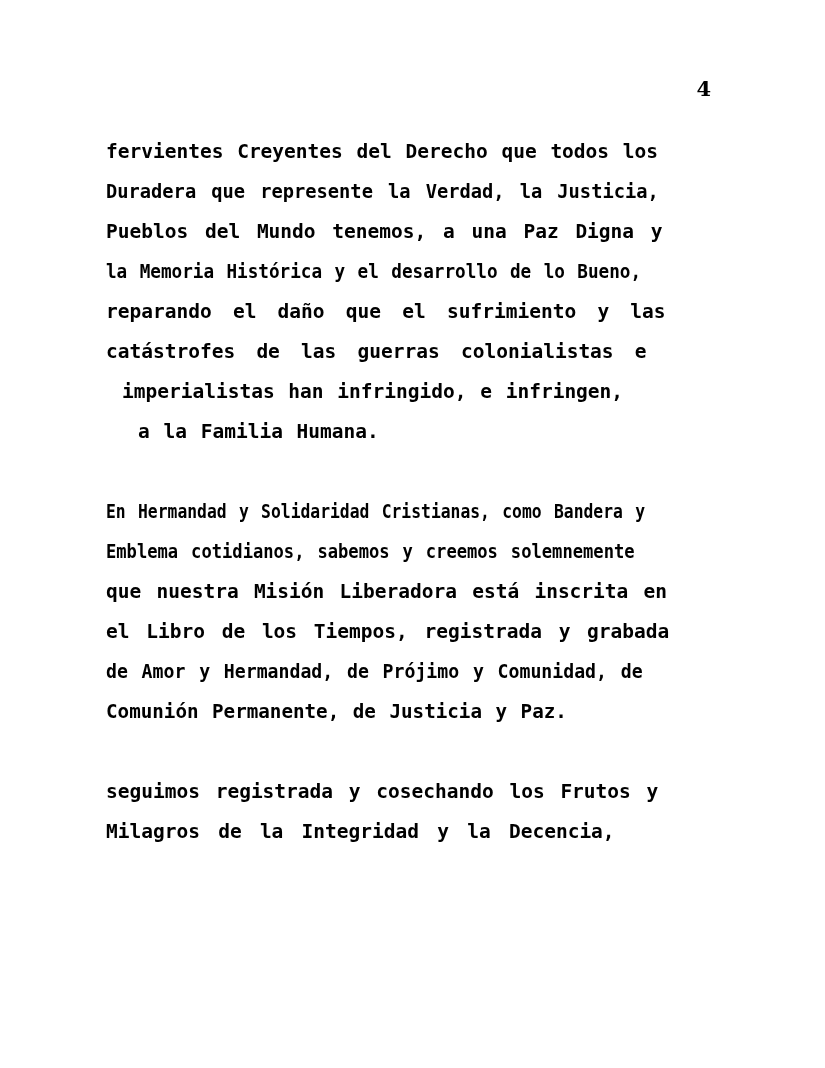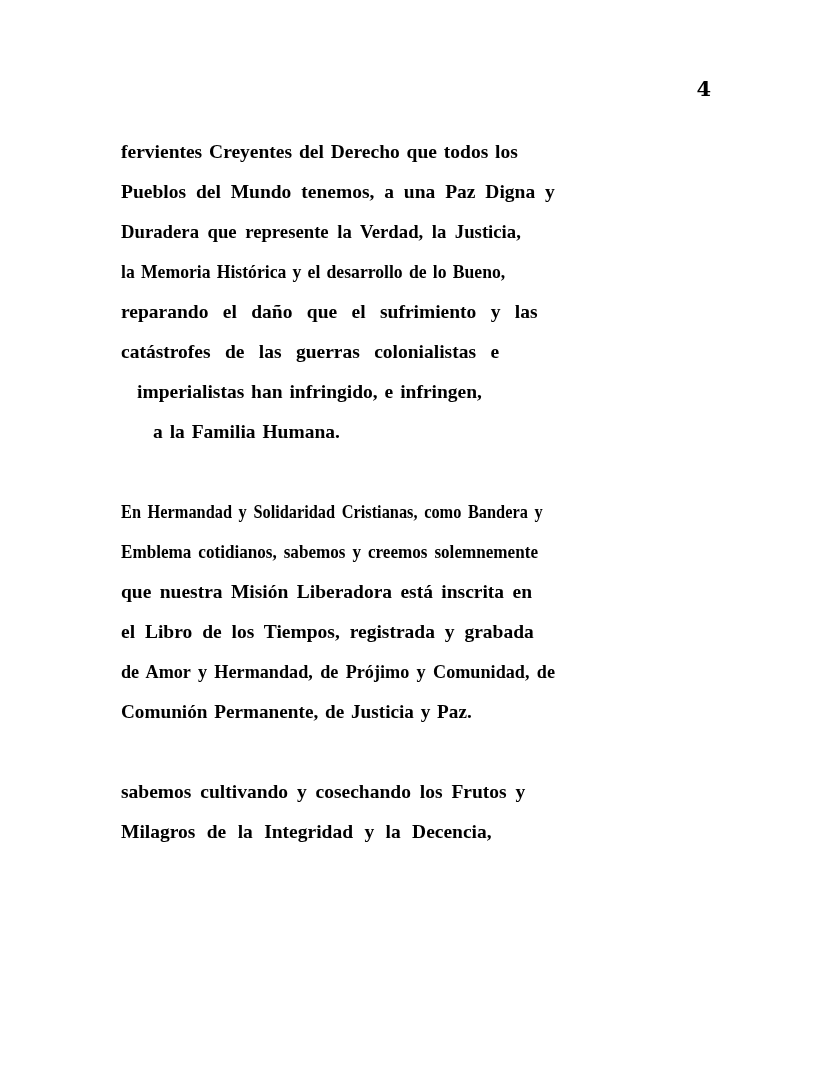--- a/index.html
+++ b/index.html
@@ -27,23 +27,22 @@
     text-align: right;
     font-family: "DejaVu Serif", "Liberation Serif", serif;
     font-weight: bold;
     font-size: 21px;
     line-height: 26px;
     letter-spacing: 0;
   }
   .body-text {
     position: absolute;
     top: 132px;
-    left: 121px;
+    left: 106px;
     width: 596px;
-    font-family: Liberation Serif, serif;
   }
   .para {
     margin: 0;
     padding: 0;
   }
   .para-gap {
     height: 40px;
   }
   .line {
     display: block;
@@ -65,37 +64,37 @@
 </head>
 <body>
 
 <div class="page">
 
   <div class="page-number">4</div>
 
   <div class="body-text">
       <div class="para">
         <div class="line"><span style="word-spacing: 2px;">fervientes Creyentes del Derecho que todos los</span></div>
+        <div class="line"><span style="word-spacing: 4px; transform: scaleX(0.96);">Duradera que represente la Verdad, la Justicia,</span></div>
         <div class="line"><span style="word-spacing: 5px;">Pueblos del Mundo tenemos, a una Paz Digna y</span></div>
-        <div class="line"><span style="word-spacing: 4px; transform: scaleX(0.96);">Duradera que represente la Verdad, la Justicia,</span></div>
         <div class="line"><span style="word-spacing: 2px; transform: scaleX(0.905);">la Memoria Histórica y el desarrollo de lo Bueno,</span></div>
         <div class="line"><span style="word-spacing: 9.5px;">reparando el daño que el sufrimiento y las</span></div>
         <div class="line"><span style="word-spacing: 9.5px;">catástrofes de las guerras colonialistas e</span></div>
         <div class="line"><span style="word-spacing: 2px; margin-left: 16px;">imperialistas han infringido, e infringen,</span></div>
         <div class="line"><span style="word-spacing: 2px; margin-left: 32px;">a la Familia Humana.</span></div>
       </div>
       <div class="para-gap"></div>
       <div class="para">
         <div class="line"><span style="word-spacing: 3px; transform: scaleX(0.838);">En Hermandad y Solidaridad Cristianas, como Bandera y</span></div>
         <div class="line"><span style="word-spacing: 3px; transform: scaleX(0.878);">Emblema cotidianos, sabemos y creemos solemnemente</span></div>
         <div class="line"><span style="word-spacing: 3.5px; text-align: center;">que nuestra Misión Liberadora está inscrita en</span></div>
         <div class="line"><span style="word-spacing: 5px;">el Libro de los Tiempos, registrada y grabada</span></div>
         <div class="line"><span style="word-spacing: 3px; transform: scaleX(0.932);">de Amor y Hermandad, de Prójimo y Comunidad, de</span></div>
         <div class="line"><span style="word-spacing: 2px; transform: scaleX(0.985);">Comunión Permanente, de Justicia y Paz.</span></div>
       </div>
       <div class="para-gap"></div>
       <div class="para">
-        <div class="line"><span style="word-spacing: 4px;">sabemos cultivando y cosechando los Frutos y</span></div>
+        <div class="line"><span style="word-spacing: 4px;">seguimos registrada y cosechando los Frutos y</span></div>
         <div class="line"><span style="word-spacing: 6.5px;">Milagros de la Integridad y la Decencia,</span></div>
       </div>
     </div>
 
 </div>
 
 </body></html>

